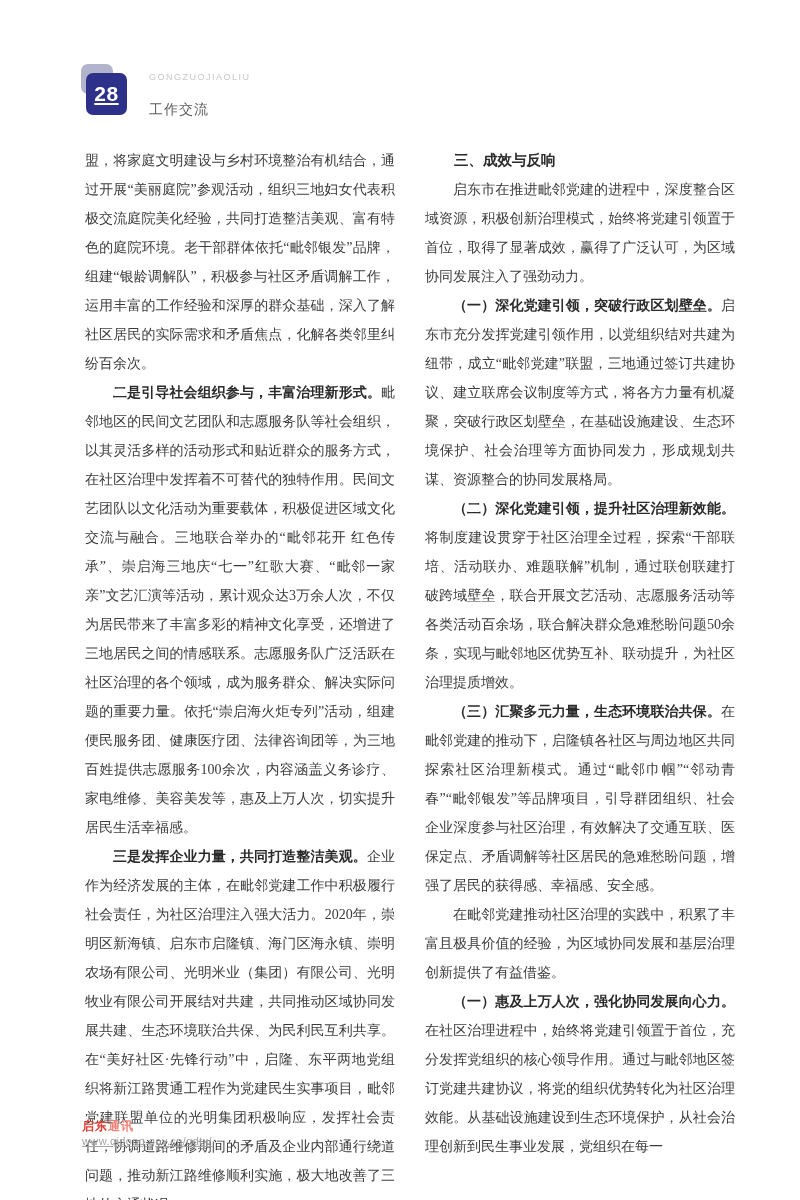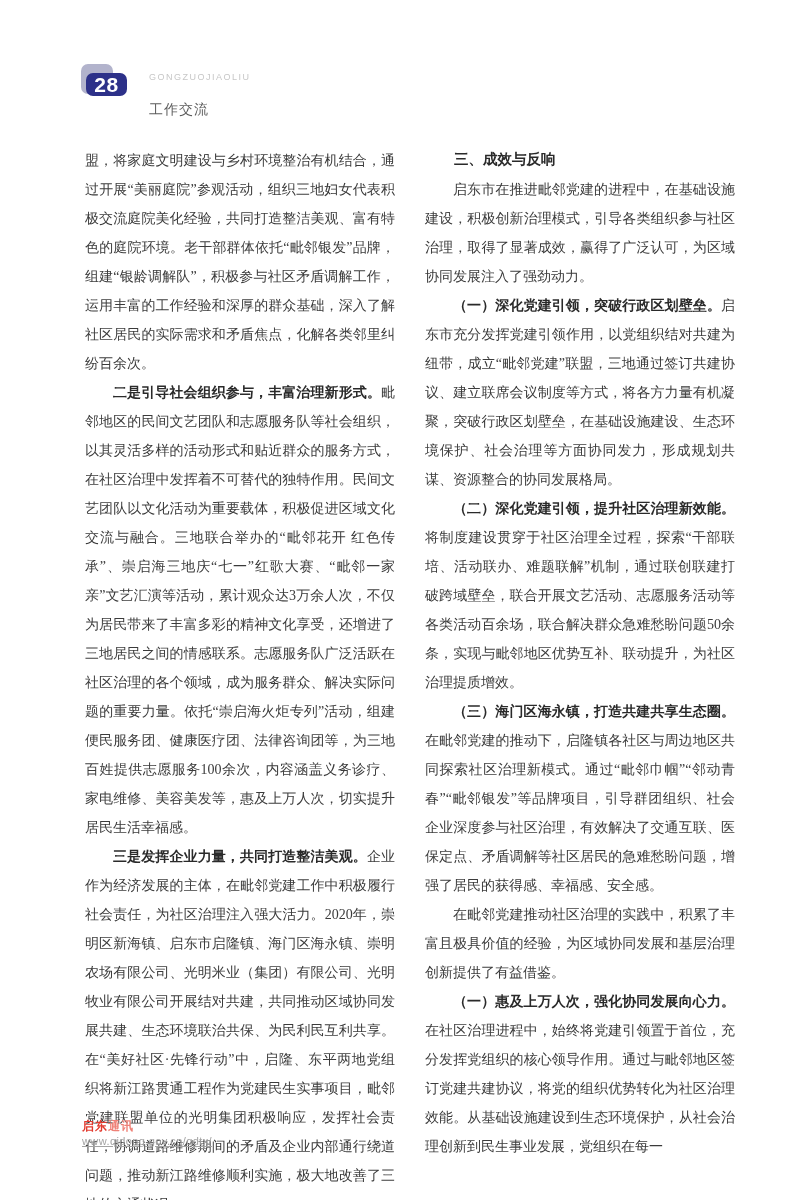--- a/index.html
+++ b/index.html
@@ -37,31 +37,32 @@
     width: 32px;
     height: 30px;
     background: #b2b3cc;
     border-radius: 7px;
   }
   .badge-box {
     position: absolute;
     left: 5px;
     top: 9px;
     width: 41px;
-    height: 23px;
+    height: 42px;
     background: #2d3189;
     border-radius: 7px;
     display: flex;
     align-items: center;
     justify-content: center;
     color: #ffffff;
     font-family: "Liberation Sans", sans-serif;
     font-size: 21px;
     font-weight: 700;
     letter-spacing: 0.5px;
+    text-decoration: underline;
   }
   .header-titles {
     position: absolute;
     left: 68px;
     top: 8px;
     white-space: nowrap;
   }
   .header-pinyin {
     font-family: "Liberation Sans", sans-serif;
     font-size: 9px;
@@ -104,21 +105,20 @@
     font-weight: 700;
     color: #2a2a2a;
   }
   .sec-heading {
     font-weight: 700;
     color: #2a2a2a;
     text-indent: 2em;
     margin: 0;
     font-size: 14.5px;
     line-height: 29px;
-    font-family: Liberation Mono, monospace;
   }
   .section-gap {
     margin-top: 27px !important;
   }
 
   
   .page-footer {
     position: absolute;
     left: 82px;
     top: 1119px;
@@ -158,24 +158,24 @@
 <div class="content">
 
   <div class="col">
     <p><span class="lead"></span><span>盟，将家庭文明建设与乡村环境整治有机结合，通过开展“美丽庭院”参观活动，组织三地妇女代表积极交流庭院美化经验，共同打造整洁美观、富有特色的庭院环境。老干部群体依托“毗邻银发”品牌，组建“银龄调解队”，积极参与社区矛盾调解工作，运用丰富的工作经验和深厚的群众基础，深入了解社区居民的实际需求和矛盾焦点，化解各类邻里纠纷百余次。</span></p>
     <p class="para-indent"><span class="lead">二是引导社会组织参与，丰富治理新形式。</span><span>毗邻地区的民间文艺团队和志愿服务队等社会组织，以其灵活多样的活动形式和贴近群众的服务方式，在社区治理中发挥着不可替代的独特作用。民间文艺团队以文化活动为重要载体，积极促进区域文化交流与融合。三地联合举办的“毗邻花开 红色传承”、崇启海三地庆“七一”红歌大赛、“毗邻一家亲”文艺汇演等活动，累计观众达3万余人次，不仅为居民带来了丰富多彩的精神文化享受，还增进了三地居民之间的情感联系。志愿服务队广泛活跃在社区治理的各个领域，成为服务群众、解决实际问题的重要力量。依托“崇启海火炬专列”活动，组建便民服务团、健康医疗团、法律咨询团等，为三地百姓提供志愿服务100余次，内容涵盖义务诊疗、家电维修、美容美发等，惠及上万人次，切实提升居民生活幸福感。</span></p>
     <p class="para-indent"><span class="lead">三是发挥企业力量，共同打造整洁美观。</span><span>企业作为经济发展的主体，在毗邻党建工作中积极履行社会责任，为社区治理注入强大活力。2020年，崇明区新海镇、启东市启隆镇、海门区海永镇、崇明农场有限公司、光明米业（集团）有限公司、光明牧业有限公司开展结对共建，共同推动区域协同发展共建、生态环境联治共保、为民利民互利共享。在“美好社区·先锋行动”中，启隆、东平两地党组织将新江路贯通工程作为党建民生实事项目，毗邻党建联盟单位的光明集团积极响应，发挥社会责任，协调道路维修期间的矛盾及企业内部通行绕道问题，推动新江路维修顺利实施，极大地改善了三地的交通状况。</span></p>
   </div>
 
   <div class="col">
     <p class="sec-heading">三、成效与反响</p>
-    <p class="para-indent"><span class="lead"></span><span>启东市在推进毗邻党建的进程中，在基础设施建设，积极创新治理模式，引导各类组织参与社区治理，取得了显著成效，赢得了广泛认可，为区域协同发展注入了强劲动力。</span></p>
+    <p class="para-indent"><span class="lead"></span><span>启东市在推进毗邻党建的进程中，深度整合区域资源，积极创新治理模式，始终将党建引领置于首位，取得了显著成效，赢得了广泛认可，为区域协同发展注入了强劲动力。</span></p>
     <p class="para-indent"><span class="lead">（一）深化党建引领，突破行政区划壁垒。</span><span>启东市充分发挥党建引领作用，以党组织结对共建为纽带，成立“毗邻党建”联盟，三地通过签订共建协议、建立联席会议制度等方式，将各方力量有机凝聚，突破行政区划壁垒，在基础设施建设、生态环境保护、社会治理等方面协同发力，形成规划共谋、资源整合的协同发展格局。</span></p>
     <p class="para-indent"><span class="lead">（二）深化党建引领，提升社区治理新效能。</span><span>将制度建设贯穿于社区治理全过程，探索“干部联培、活动联办、难题联解”机制，通过联创联建打破跨域壁垒，联合开展文艺活动、志愿服务活动等各类活动百余场，联合解决群众急难愁盼问题50余条，实现与毗邻地区优势互补、联动提升，为社区治理提质增效。</span></p>
-    <p class="para-indent"><span class="lead">（三）海门区海永镇，打造共建共享生态圈。</span><span>在毗邻党建的推动下，启隆镇各社区与周边地区共同探索社区治理新模式。通过“毗邻巾帼”“邻动青春”“毗邻银发”等品牌项目，引导群团组织、社会企业深度参与社区治理，有效解决了交通互联、医保定点、矛盾调解等社区居民的急难愁盼问题，增强了居民的获得感、幸福感、安全感。</span></p>
+    <p class="para-indent"><span class="lead">（三）汇聚多元力量，生态环境联治共保。</span><span>在毗邻党建的推动下，启隆镇各社区与周边地区共同探索社区治理新模式。通过“毗邻巾帼”“邻动青春”“毗邻银发”等品牌项目，引导群团组织、社会企业深度参与社区治理，有效解决了交通互联、医保定点、矛盾调解等社区居民的急难愁盼问题，增强了居民的获得感、幸福感、安全感。</span></p>
 
     <p class="para-indent"><span class="lead"></span><span>在毗邻党建推动社区治理的实践中，积累了丰富且极具价值的经验，为区域协同发展和基层治理创新提供了有益借鉴。</span></p>
     <p class="para-indent"><span class="lead">（一）惠及上万人次，强化协同发展向心力。</span><span>在社区治理进程中，始终将党建引领置于首位，充分发挥党组织的核心领导作用。通过与毗邻地区签订党建共建协议，将党的组织优势转化为社区治理效能。从基础设施建设到生态环境保护，从社会治理创新到民生事业发展，党组织在每一</span></p>
   </div>
 
 </div>
 
 <div class="page-footer">
   <div class="footer-brand">
     <span class="brand-primary">启东</span><span class="brand-secondary">通讯</span>

